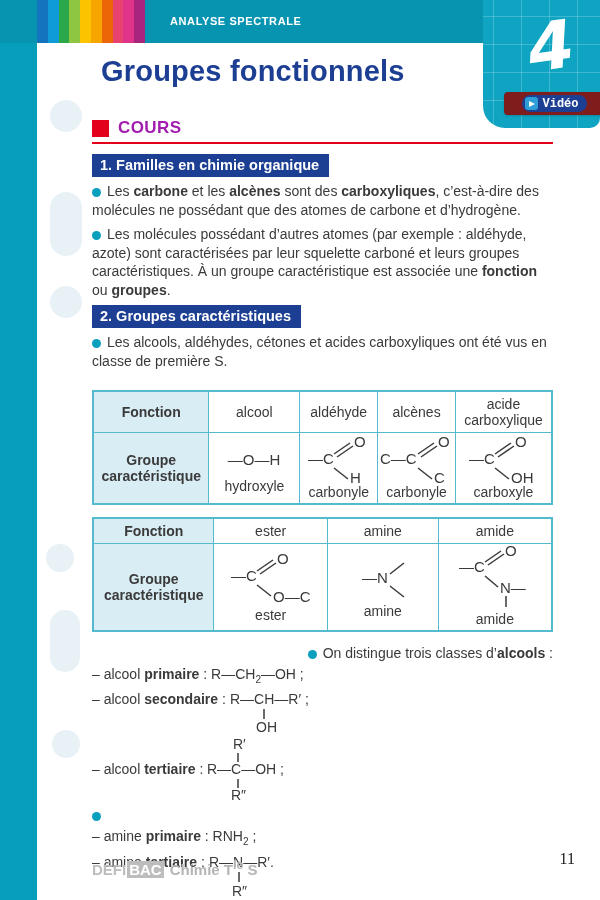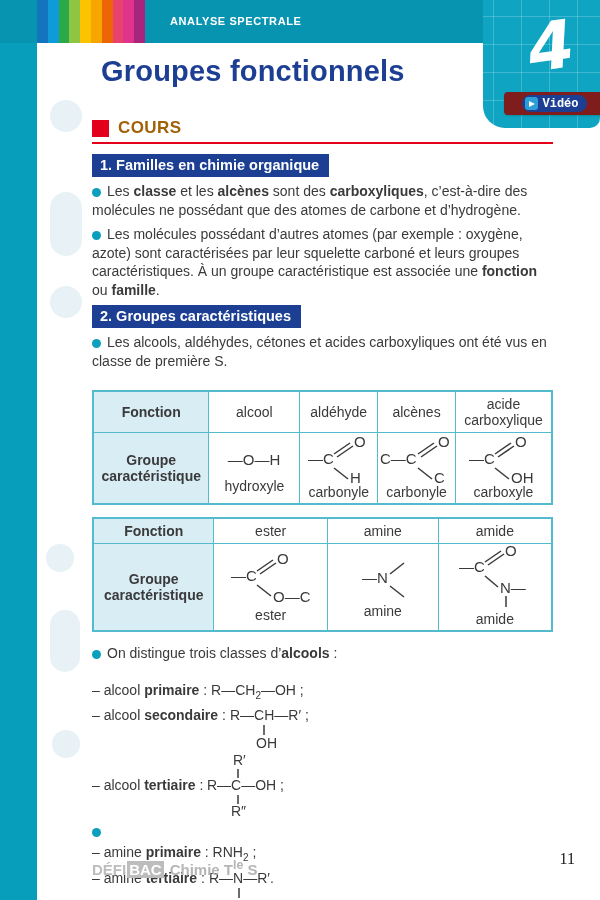--- a/index.html
+++ b/index.html
@@ -21,21 +21,21 @@
        display:flex;align-items:center;justify-content:center;box-shadow:0 1px 2px rgba(0,0,0,.18);cursor:pointer;font-family:Liberation Mono, monospace;}
   .video-inner{background:#1D3F93;border-radius:10px;height:17px;display:flex;align-items:center;padding:0 8px 0 3px;gap:4px;}
   .play-icon{width:13px;height:13px;background:#2E9FD6;border-radius:3px;display:flex;align-items:center;justify-content:center;flex:none;}
   .play-tri{width:0;height:0;border-left:6px solid #fff;border-top:3.5px solid transparent;border-bottom:3.5px solid transparent;margin-left:1px;}
   .video-label{color:#fff;font-size:12px;font-weight:bold;}
   .decor{position:absolute;background:#E8F1F6;z-index:0;}
   .main{position:absolute;left:92px;top:55px;width:461px;z-index:1;}
   .page-title{color:#1D3F93;font-size:29px;font-weight:bold;letter-spacing:.2px;margin:0 0 30px 9px;}
   .cours-row{display:flex;align-items:center;gap:9px;height:20px;}
   .cours-sq{width:17px;height:17px;background:#E2001A;flex:none;}
-  .cours-label{color:#a16207;font-weight:bold;font-size:17px;letter-spacing:.4px;}
+  .cours-label{color:#a21caf;font-weight:bold;font-size:17px;letter-spacing:.4px;}
   .cours-rule{height:2px;background:#E2001A;margin:4px 0 10px 0;}
   .banner{display:inline-block;background:#1D3F93;color:#fff;font-weight:bold;font-size:14.5px;
        padding:3px 10px 4px 8px;margin:0 0 5px 0;}
   .para{font-size:14px;line-height:18.5px;margin:0 0 6px 0;}
   .para.last{margin-bottom:20px;}
   .bullet{display:inline-block;width:9px;height:9px;border-radius:50%;background:#0A9FBC;margin-right:6px;vertical-align:-1px;}
   table{border-collapse:collapse;border:2.5px solid #54BACD;margin:2px 0 12px 0;table-layout:fixed;}
   td{border:1.5px solid #54BACD;font-size:14px;text-align:center;vertical-align:middle;padding:1px;}
   .cell-head{background:#D9EDF4;font-weight:bold;}
   .fn-row td{height:38px;}
@@ -99,22 +99,22 @@
   <h1 class="page-title">Groupes fonctionnels</h1>
 
   <div class="cours-row">
     <span class="cours-sq"></span>
     <span class="cours-label">COURS</span>
   </div>
   <div class="cours-rule"></div>
 
   <div class="banner">1. Familles en chimie organique</div>
 
-  <p class="para"><span class="bullet"></span><span><span>Les </span><span style="font-weight: 700;">classe</span><span> et les </span><span style="font-weight: 700;">alcènes</span><span> sont des </span><span style="font-weight: 700;">carboxyliques</span><span>, c’est-à-dire des molécules ne possédant que des atomes de carbone et d’hydrogène.</span></span></p>
-  <p class="para"><span class="bullet"></span><span><span>Les molécules possédant d’autres atomes (par exemple : oxygène, azote) sont caractérisées par leur squelette carboné et leurs groupes caractéristiques. À un groupe caractéristique est associée une </span><span style="font-weight: 700;">fonction</span><span> ou </span><span style="font-weight: 700;">famille</span><span>.</span></span></p>
+  <p class="para"><span class="bullet"></span><span><span>Les </span><span style="font-weight: 700;">carbone</span><span> et les </span><span style="font-weight: 700;">alcènes</span><span> sont des </span><span style="font-weight: 700;">carboxyliques</span><span>, c’est-à-dire des molécules ne possédant que des atomes de carbone et d’hydrogène.</span></span></p>
+  <p class="para"><span class="bullet"></span><span><span>Les molécules possédant d’autres atomes (par exemple : aldéhyde, azote) sont caractérisées par leur squelette carboné et leurs groupes caractéristiques. À un groupe caractéristique est associée une </span><span style="font-weight: 700;">fonction</span><span> ou </span><span style="font-weight: 700;">groupes</span><span>.</span></span></p>
 
   <div class="banner">2. Groupes caractéristiques</div>
 
   <p class="para last"><span class="bullet"></span><span><span>Les alcools, aldéhydes, cétones et acides carboxyliques ont été vus en classe de première S.</span></span></p>
 
   
   <table>
     <tbody>
         <tr class="fn-row">
       <td class="cell-head" style="width:118px;">Fonction</td>
@@ -222,21 +222,21 @@
             <line x1="55" y1="50" x2="55" y2="61"></line>
           </svg>
           <span class="glabel">amide</span>
         </div>
       </td>
     </tr>
   </tbody>
     </table>
 
   
-  <p class="para" style="margin-bottom:18px;"><span class="bullet"></span><span><span>On distingue trois classes d’</span><span style="font-weight: 700;">alcools</span><span> :</span></span></p>
+  <p class="para" style="margin-bottom:2px;text-align:right;"><span class="bullet"></span><span><span>On distingue trois classes d’</span><span style="font-weight: 700;">alcools</span><span> :</span></span></p>
   <div class="classline"><span><span>– alcool </span><span style="font-weight: 700;">primaire</span><span> : R—CH</span><sub>2</sub><span>—OH ;</span></span></div>
   <div class="classline">
     <span><span>– alcool </span><span style="font-weight: 700;">secondaire</span><span> : </span></span><svg class="inlinef fsvg-sec" width="116" height="44" viewBox="0 0 116 44">
       <text x="0" y="12">R—CH—R′ ;</text>
       <line x1="34" y1="17" x2="34" y2="27"></line>
       <text x="26" y="40">OH</text>
     </svg>
   </div>
   <div class="classline">
     <span><span>– alcool </span><span style="font-weight: 700;">tertiaire</span><span> : </span></span><svg class="inlinef fsvg-tert" width="104" height="64" viewBox="0 0 104 64">

